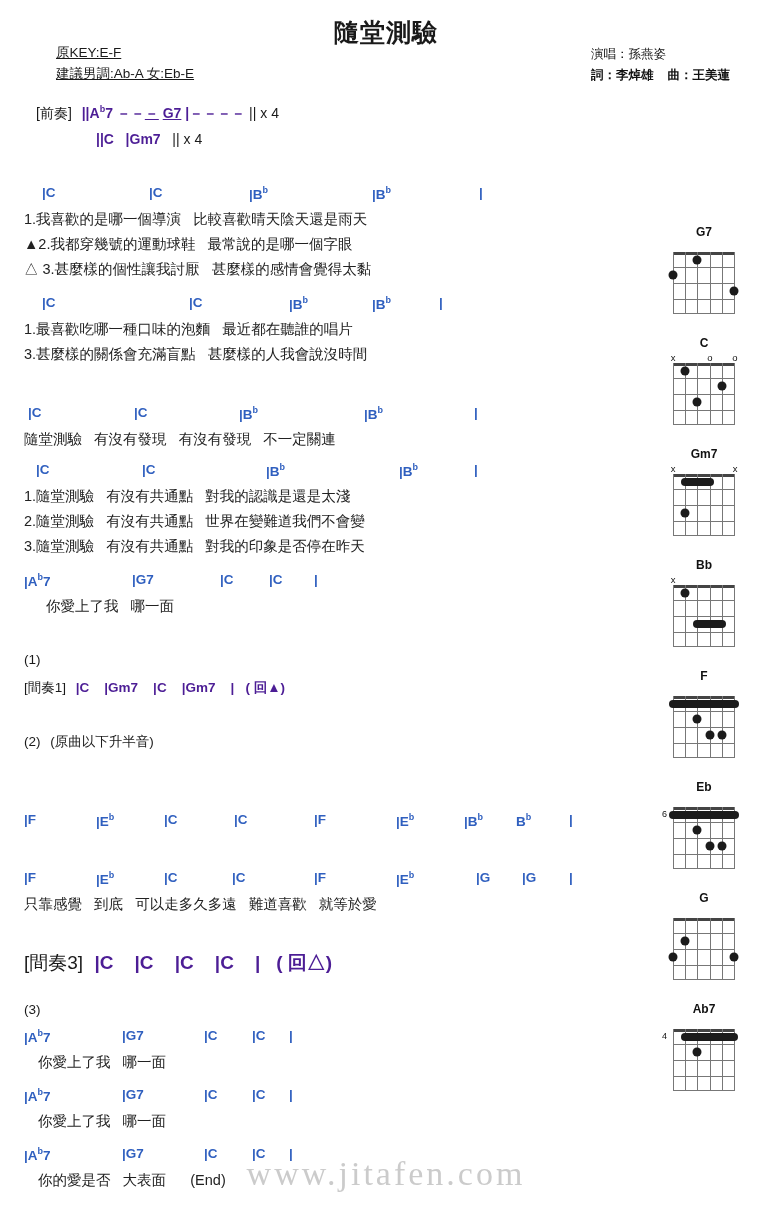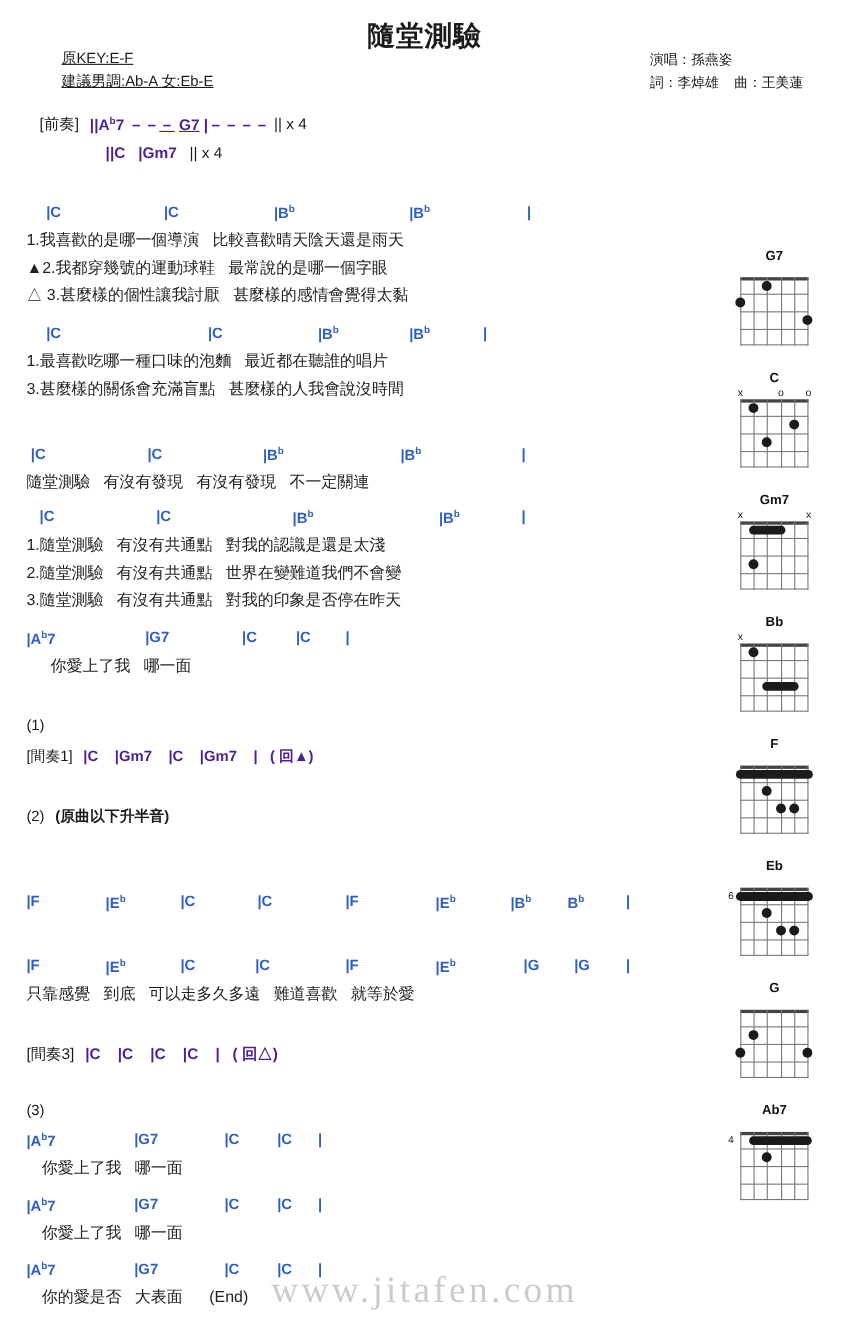--- a/index.html
+++ b/index.html
@@ -15,21 +15,21 @@
   .page { position: relative; width: 772px; height: 1222px; }
 
   
   .song-title {
     position: absolute; top: 16px; left: 0; width: 772px;
     text-align: center; font-size: 25px; font-weight: bold; letter-spacing: 1px;
   }
   .key-block { position: absolute; left: 56px; top: 42px; font-size: 13.5px; line-height: 21px; }
   .key-block .ul { text-decoration: underline; }
   .credits { position: absolute; right: 28px; top: 44px; text-align: left; font-size: 12.5px; line-height: 21px; color:#111; }
-  .credits .row2 span { margin-right: 14px; }
+  .credits .row2 span { margin-right: 14px; font-weight: bold; }
   .refs { position: absolute; right: 28px; top: 96px; font-size: 12.5px; line-height: 26px; }
   .refs .ul { text-decoration: underline; }
 
   
   .intro1 { position: absolute; left: 36px; top: 104px; font-size: 14px; }
   .intro2 { position: absolute; left: 96px; top: 131px; font-size: 14px; }
   .blue { color:#4c1d95; }
   .sup { font-size: 9px; vertical-align: super; }
   .ulc { text-decoration: underline; }
 
@@ -156,21 +156,21 @@
     <div class="seclabel">(1)</div>
     <div style="margin-top:12px; font-size:13.5px;">
       <span>[間奏1]</span>
       <span class="blue" style="font-weight:bold; margin-left:6px; white-space:pre;">|C    |Gm7    |C    |Gm7    |   ( 回▲)</span>
     </div>
   </div>
 
   <div class="block" style="top:733px;">
     <div class="seclabel">
       <span>(2)</span>
-      <span style="margin-left:6px;font-weight:bold;">(原曲以下升半音)</span>
+      <span style="margin-left:6px;">(原曲以下升半音)</span>
     </div>
   </div>
 
   <div class="block" style="top:812px; width:560px;">
     <div class="chordline">
       <span class="c" style="left:0px;">|F</span>
       <span class="c" style="left:72px;">|E<span class="sup">b</span></span>
       <span class="c" style="left:140px;">|C</span>
       <span class="c" style="left:210px;">|C</span>
       <span class="c" style="left:290px;">|F</span>
@@ -190,21 +190,21 @@
       <span class="c" style="left:290px;">|F</span>
       <span class="c" style="left:372px;">|E<span class="sup">b</span></span>
       <span class="c" style="left:452px;">|G</span>
       <span class="c" style="left:498px;">|G</span>
       <span class="c" style="left:545px;">|</span>
     </div>
     <div class="lyric">只靠感覺   到底   可以走多久多遠   難道喜歡   就等於愛</div>
   </div>
 
   <div class="block" style="top:950px;">
-    <div style="font-size:14px;">
+    <div style="font-size:19px;">
       <span>[間奏3]</span>
       <span class="blue" style="font-weight:bold; margin-left:6px; white-space:pre;">|C    |C    |C    |C    |   ( 回△)</span>
     </div>
   </div>
 
   <div class="block" style="top:1002px;">
     <div class="seclabel">(3)</div>
   </div>
 
   <div class="block" style="top:1028px;">

